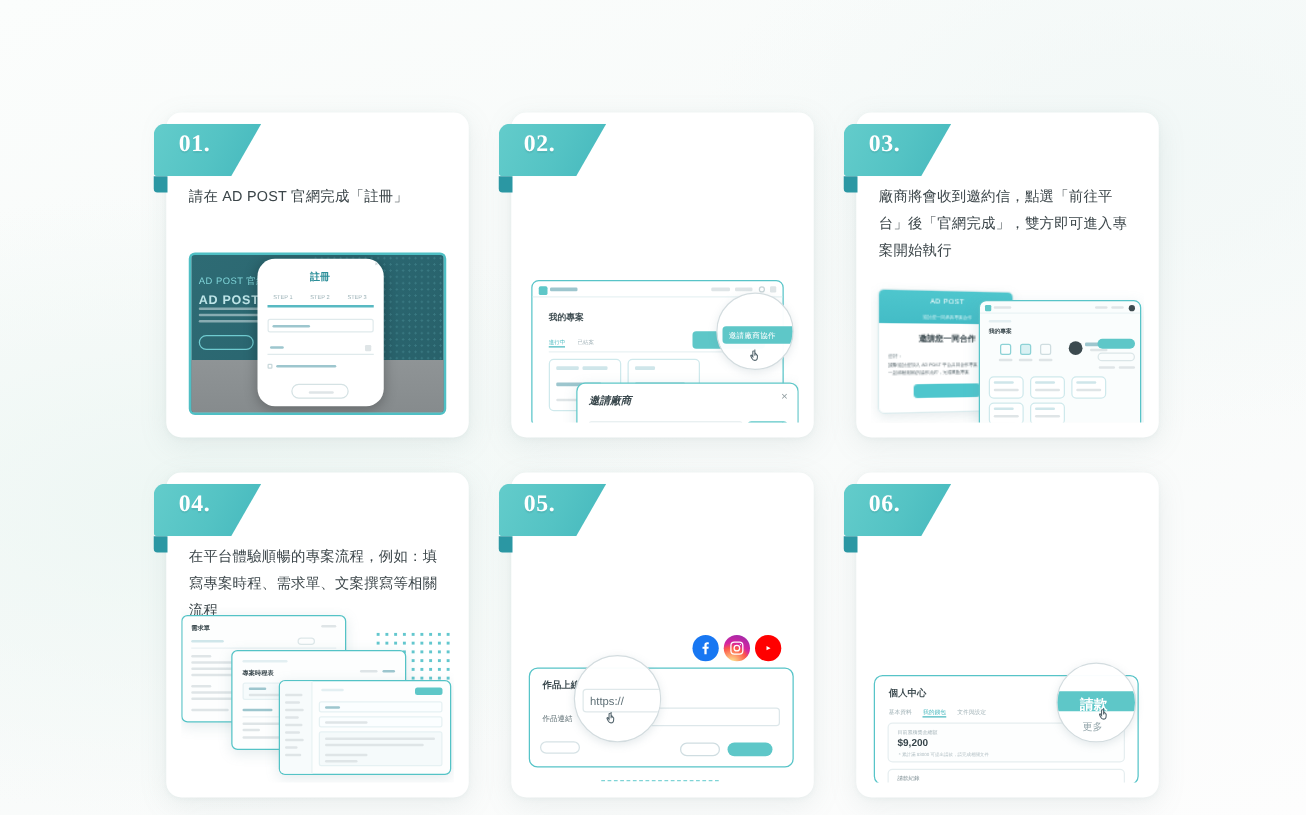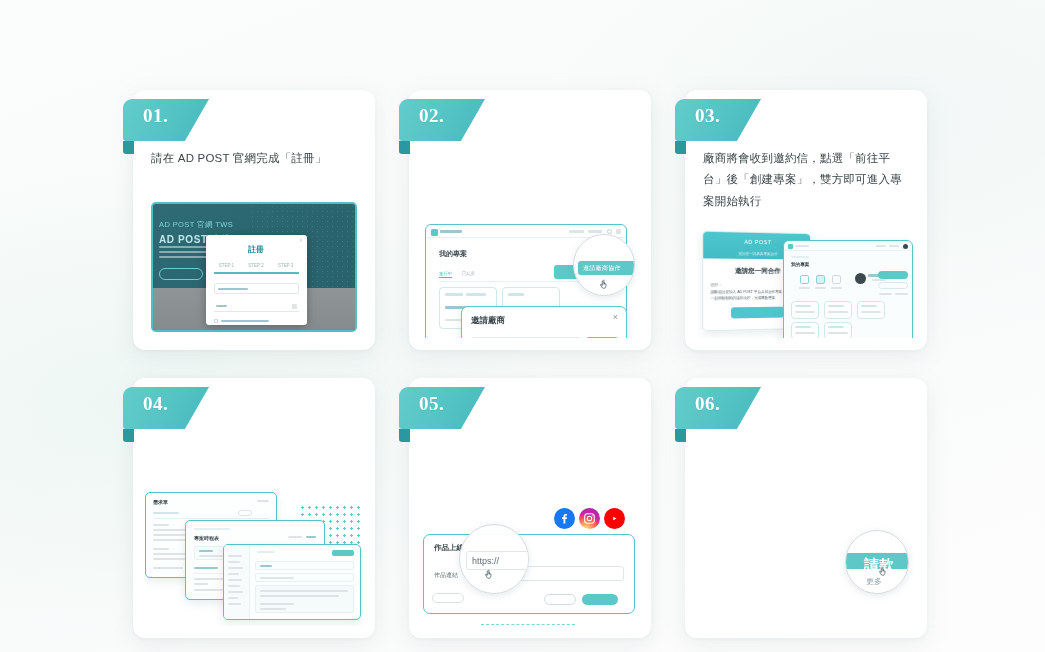--- a/index.html
+++ b/index.html
@@ -168,41 +168,41 @@
   .c1-hero .h1 { font-size: 7.5px; color: #7fd4d8; letter-spacing: .4px; }
   .c1-hero .h2 { font-size: 10px; color: #bfe6e9; font-weight: bold; margin-top: 3px; letter-spacing: .6px;}
   .c1-bottom {
     position:absolute; left:0; right:0; bottom:0; height: 33%;
     background: linear-gradient(180deg, #8f9496 0%, #868b8d 100%);
   }
   .c1-modal {
     position: absolute;
     left: 26%; top: 3px; width: 50%; bottom: 5px;
     background: #ffffff;
-    border-radius: 3px;
+    border-radius: 14px;
     box-shadow: 0 2px 10px rgba(0,0,0,0.28);
-    margin-top: 28px;
   }
   .c1-modal .m-title {
     text-align:center; margin-top: 9px; font-size: 8px; font-weight:bold; color:#2c8f99;
   }
   .c1-steps { display:flex; justify-content: space-around; margin: 8px 6px 0; }
   .c1-steps span { font-size: 4.5px; color:#9db3b8; }
   .c1-x { position:absolute; right:4px; top:2px; font-size:5px; color:#b9c6ca; }
 
   
   .c2-win {
     position:absolute; left: 4px; top: 6px; right: 12px; height: 118px;
     background:#fff; border: 1.4px solid #58c4c8; border-radius: 6px; overflow:hidden;
   }
   .c2-top { position:absolute; left:0; right:0; top:0; height: 13px; border-bottom: 1px solid #e7f2f4; }
   .c2-dlg {
-    position:absolute; left: 40px; top: 88px; right: 12px; height: 62px;
+    position:absolute; left: 40px; top: 88px; right: 0; height: 62px;
     background:#fff; border: 1.3px solid #5ec7c8; border-radius: 7px;
     box-shadow: 0 3px 10px rgba(90,140,150,0.18);
+    font-style: italic;
   }
   .c2-dlg .dt { position:absolute; left: 9px; top: 8px; font-size: 8.5px; font-weight:bold; color:#3c4a4f; }
   .c2-dlg .dx { position:absolute; right: 8px; top: 5px; font-size: 9px; color:#8d9a9e; }
 
   
   .c3-mail {
     position:absolute; left: 6px; top: 14px; width: 110px; height: 98px;
     background:#fff; border-radius: 5px; border:1px solid #dcecee;
     box-shadow: 0 3px 9px rgba(110,150,155,0.17);
     overflow:hidden;
@@ -382,21 +382,21 @@
           </div>
           <div class="mk tealbtn" style="right:8px;top:30px;width:32px;height:13px;"></div>
         </div>
       </div>
     </div>
 
     <div class="card tall-text">
       <div class="ribbon"></div>
       <div class="ribbon-fold"></div>
       <div class="ribbon-num">03.</div>
-      <div class="card-text">廠商將會收到邀約信，點選「前往平台」後「創建專案」，雙方即可進入專案開始執行</div>
+      <div class="card-text">廠商將會收到邀約信，點選「前往平台」後「官網完成」，雙方即可進入專案開始執行</div>
 
       <div class="illu">
         <div class="c3-mail">
           <div class="c3-mailhead">
             <div class="logo">AD POST</div>
             <div class="sub">邀請您一同參與專案合作</div>
           </div>
           <div class="c3-mailbody">
             <div class="t">邀請您一同合作</div>
             <div style="font-size:3.8px;color:#7d8c91;">您好：</div>
@@ -453,20 +453,21 @@
               <div class="mk bar gy" style="left:3px;top:9px;width:20px;height:2px;"></div>
             </div>
         </div>
       </div>
     </div>
 
     <div class="card">
       <div class="ribbon"></div>
       <div class="ribbon-fold"></div>
       <div class="ribbon-num">04.</div>
+      <div class="card-text">在平台體驗順暢的專案流程，例如：填寫專案時程、需求單、文案撰寫等相關流程</div>
 
       <div class="illu">
         <div class="c4-dots"></div>
 
         <div class="c4-doc c4-d1">
           <div class="mk" style="left:7px;top:6px;font-size:5px;font-weight:bold;color:#3d4b50;">需求單</div>
           <div class="mk bar gy" style="right:7px;top:7px;width:12px;height:2.2px;"></div>
           <div class="mk bar" style="left:7px;top:19px;width:26px;height:2.4px;"></div>
           <div class="mk" style="left:7px;right:7px;top:25px;height:1px;background:#eaf1f3;"></div>
           <div class="mk bar gy" style="left:7px;top:31px;width:16px;height:2px;"></div>
@@ -575,24 +576,40 @@
         </div>
       </div>
     </div>
 
     <div class="card tall-text">
       <div class="ribbon"></div>
       <div class="ribbon-fold"></div>
       <div class="ribbon-num">06.</div>
 
       <div class="illu" style="top:148px;">
+        <div class="c6-panel">
+          <div class="pt">個人中心</div>
+          <div class="c6-tabs">
+            <span>基本資料</span>
+            <span class="on">我的錢包</span>
+            <span>文件與設定</span>
+          </div>
+          <div class="c6-bal">
+            <div class="lbl">目前累積獎金總額</div>
+            <div class="amt">$9,200</div>
+            <div class="note">＊累計滿 $3000 可提出請款，請完成相關文件</div>
+          </div>
+          <div class="c6-sec">
+            <div class="lbl">請款紀錄</div>
+          </div>
+        </div>
 
         <div class="magnify" style="right:6px;top:4px;width:64px;height:64px;">
           <div class="mk tealbtn" style="left:-8px;right:-8px;top:22px;height:16px;border-radius:0;"></div>
-          <div class="mk" style="left:18px;top:25px;font-size:15px;color:#ffffff;font-weight:bold;">請款</div>
+          <div class="mk" style="left:18px;top:25px;font-size:11px;color:#ffffff;font-weight:bold;">請款</div>
           <div class="mk" style="left:20px;top:45px;font-size:8px;color:#94a6ab;">更多</div>
           <div class="cursor" style="left:32px;top:33px;">
             <svg viewBox="0 0 24 24" width="13" height="15" fill="none" stroke="#55666e" stroke-width="1.6">
               <path d="M9 3v9M9 9c0-1 1.2-1 1.2 0v1.5M10.2 10.5c0-1 1.3-1 1.3 0v1.3M11.5 11.8c0-.9 1.3-.9 1.3 0v2.2c0 3-1.6 5-4 5-2.2 0-3.2-1.2-4.2-3.2L3 12.5c-.5-1 .8-1.8 1.5-.9L6 13.5V6c0-1 1.5-1 1.5 0" fill="#fff"></path>
             </svg>
           </div>
         </div>
       </div>
     </div>
 

